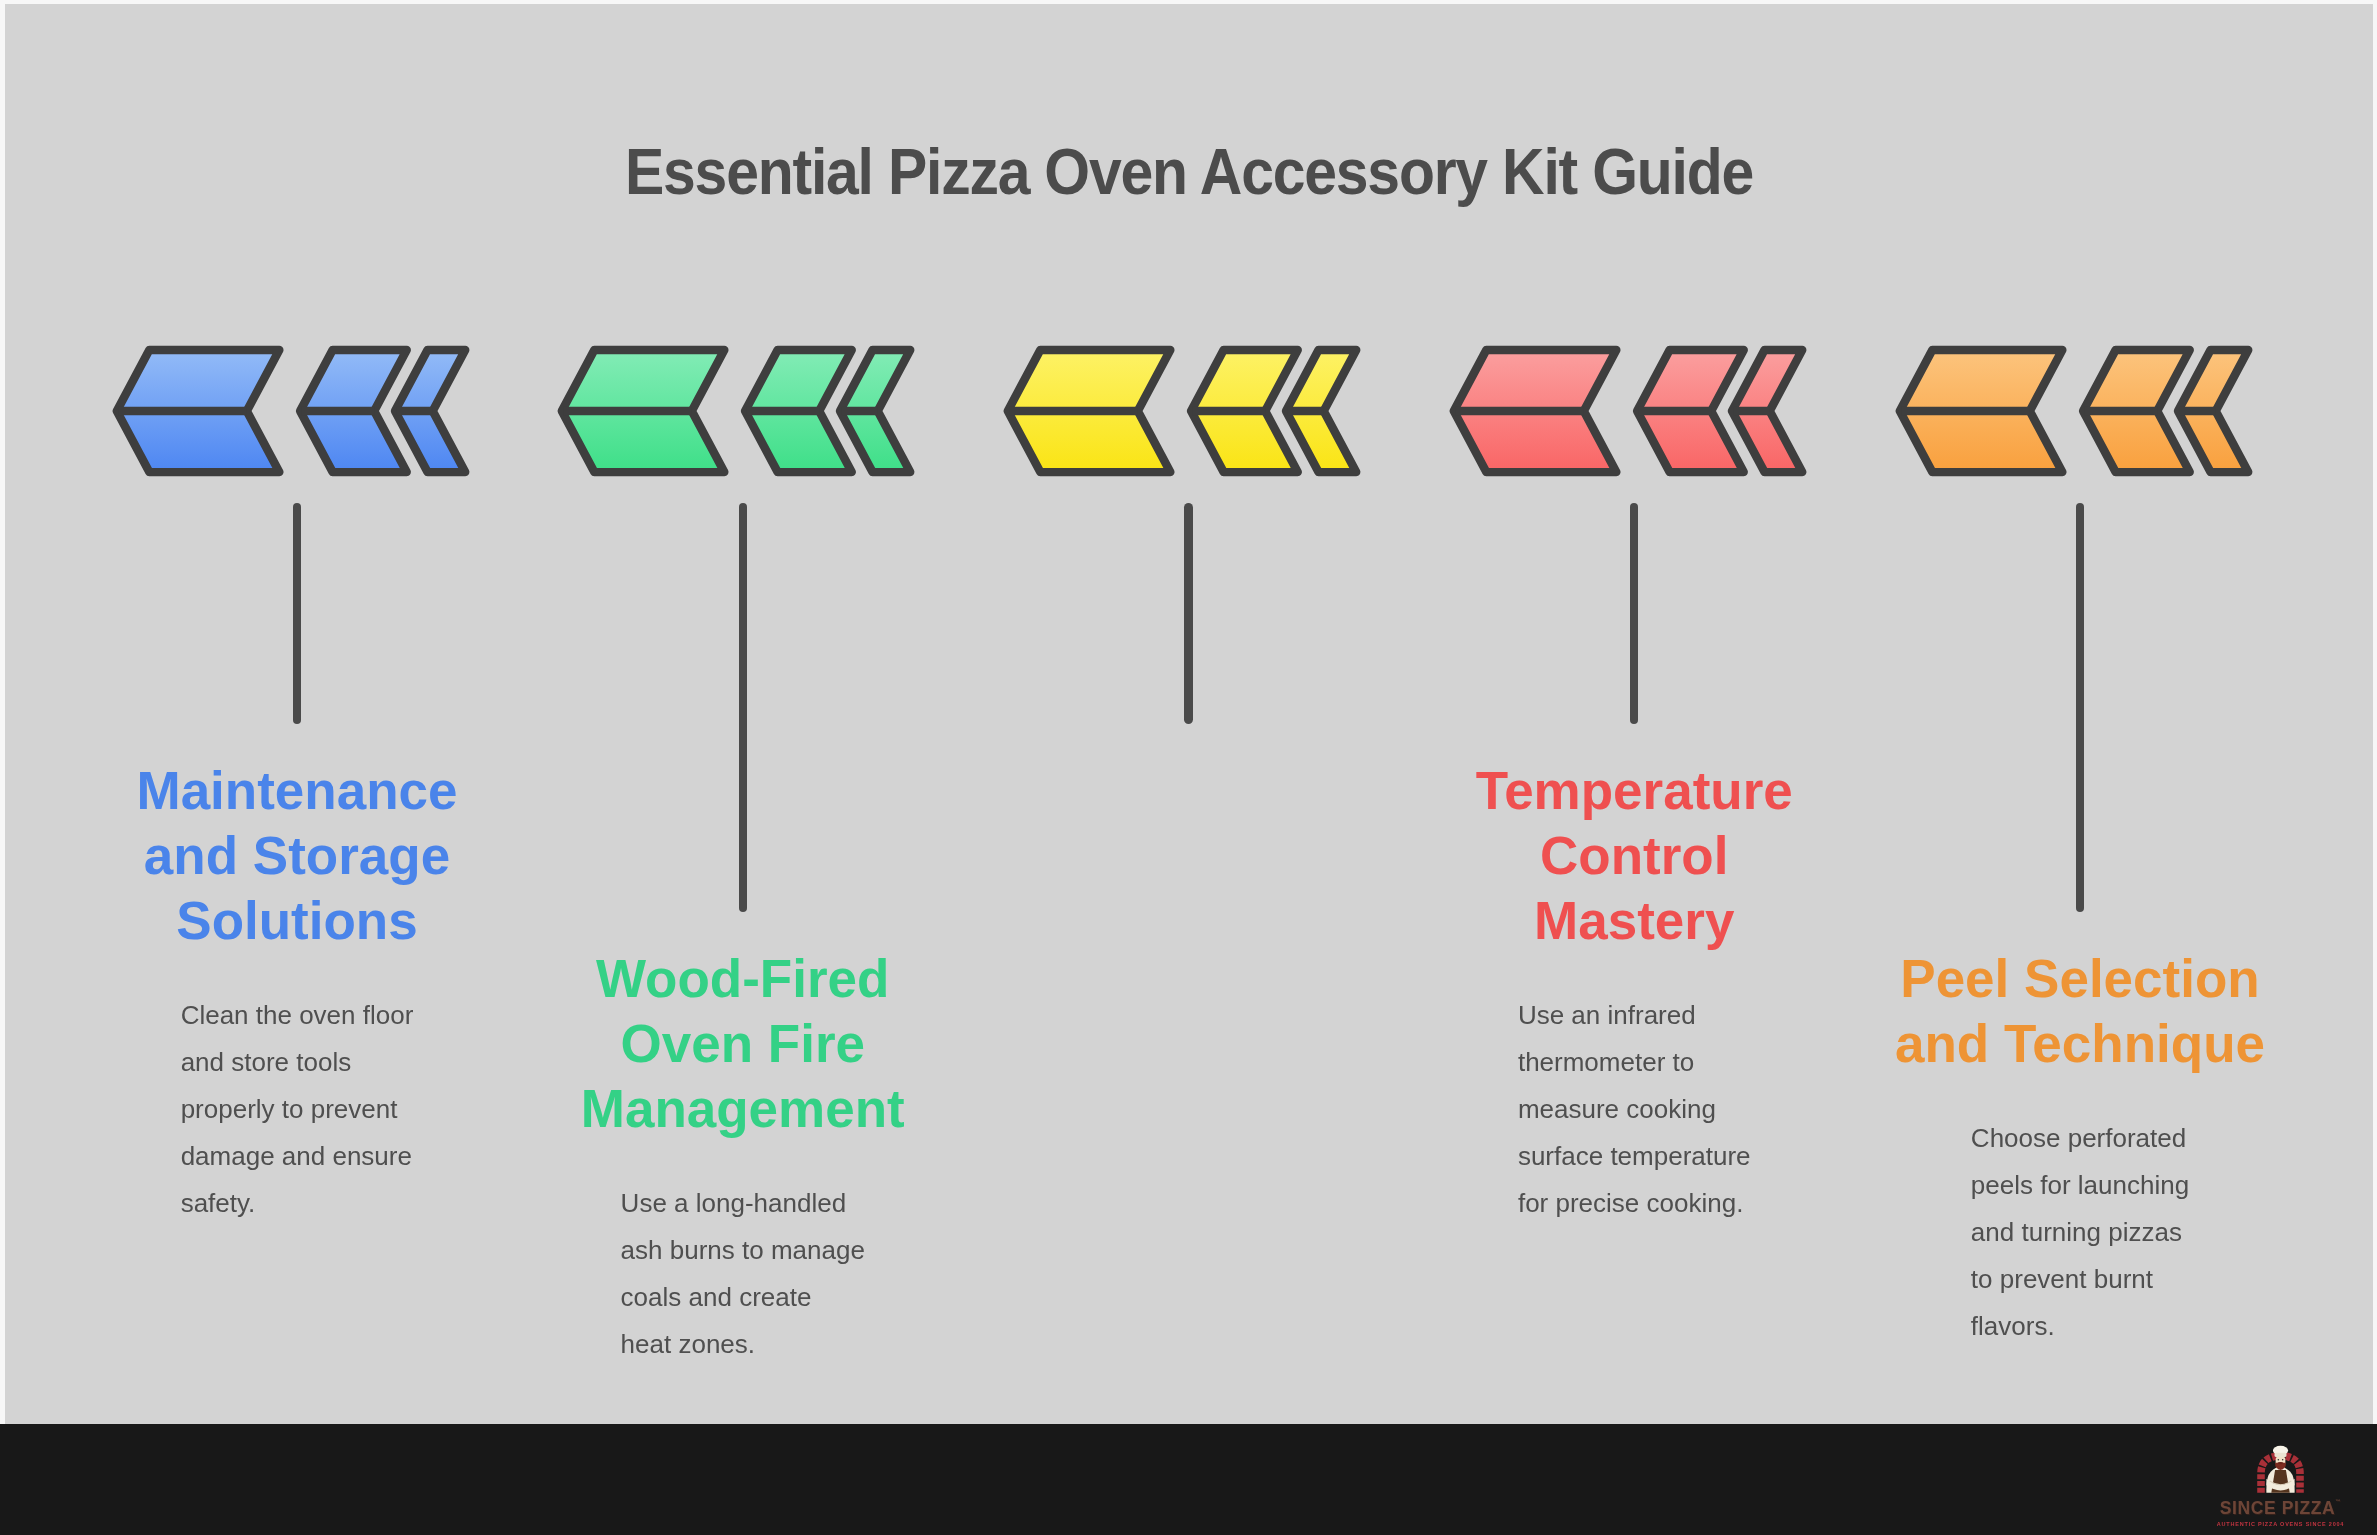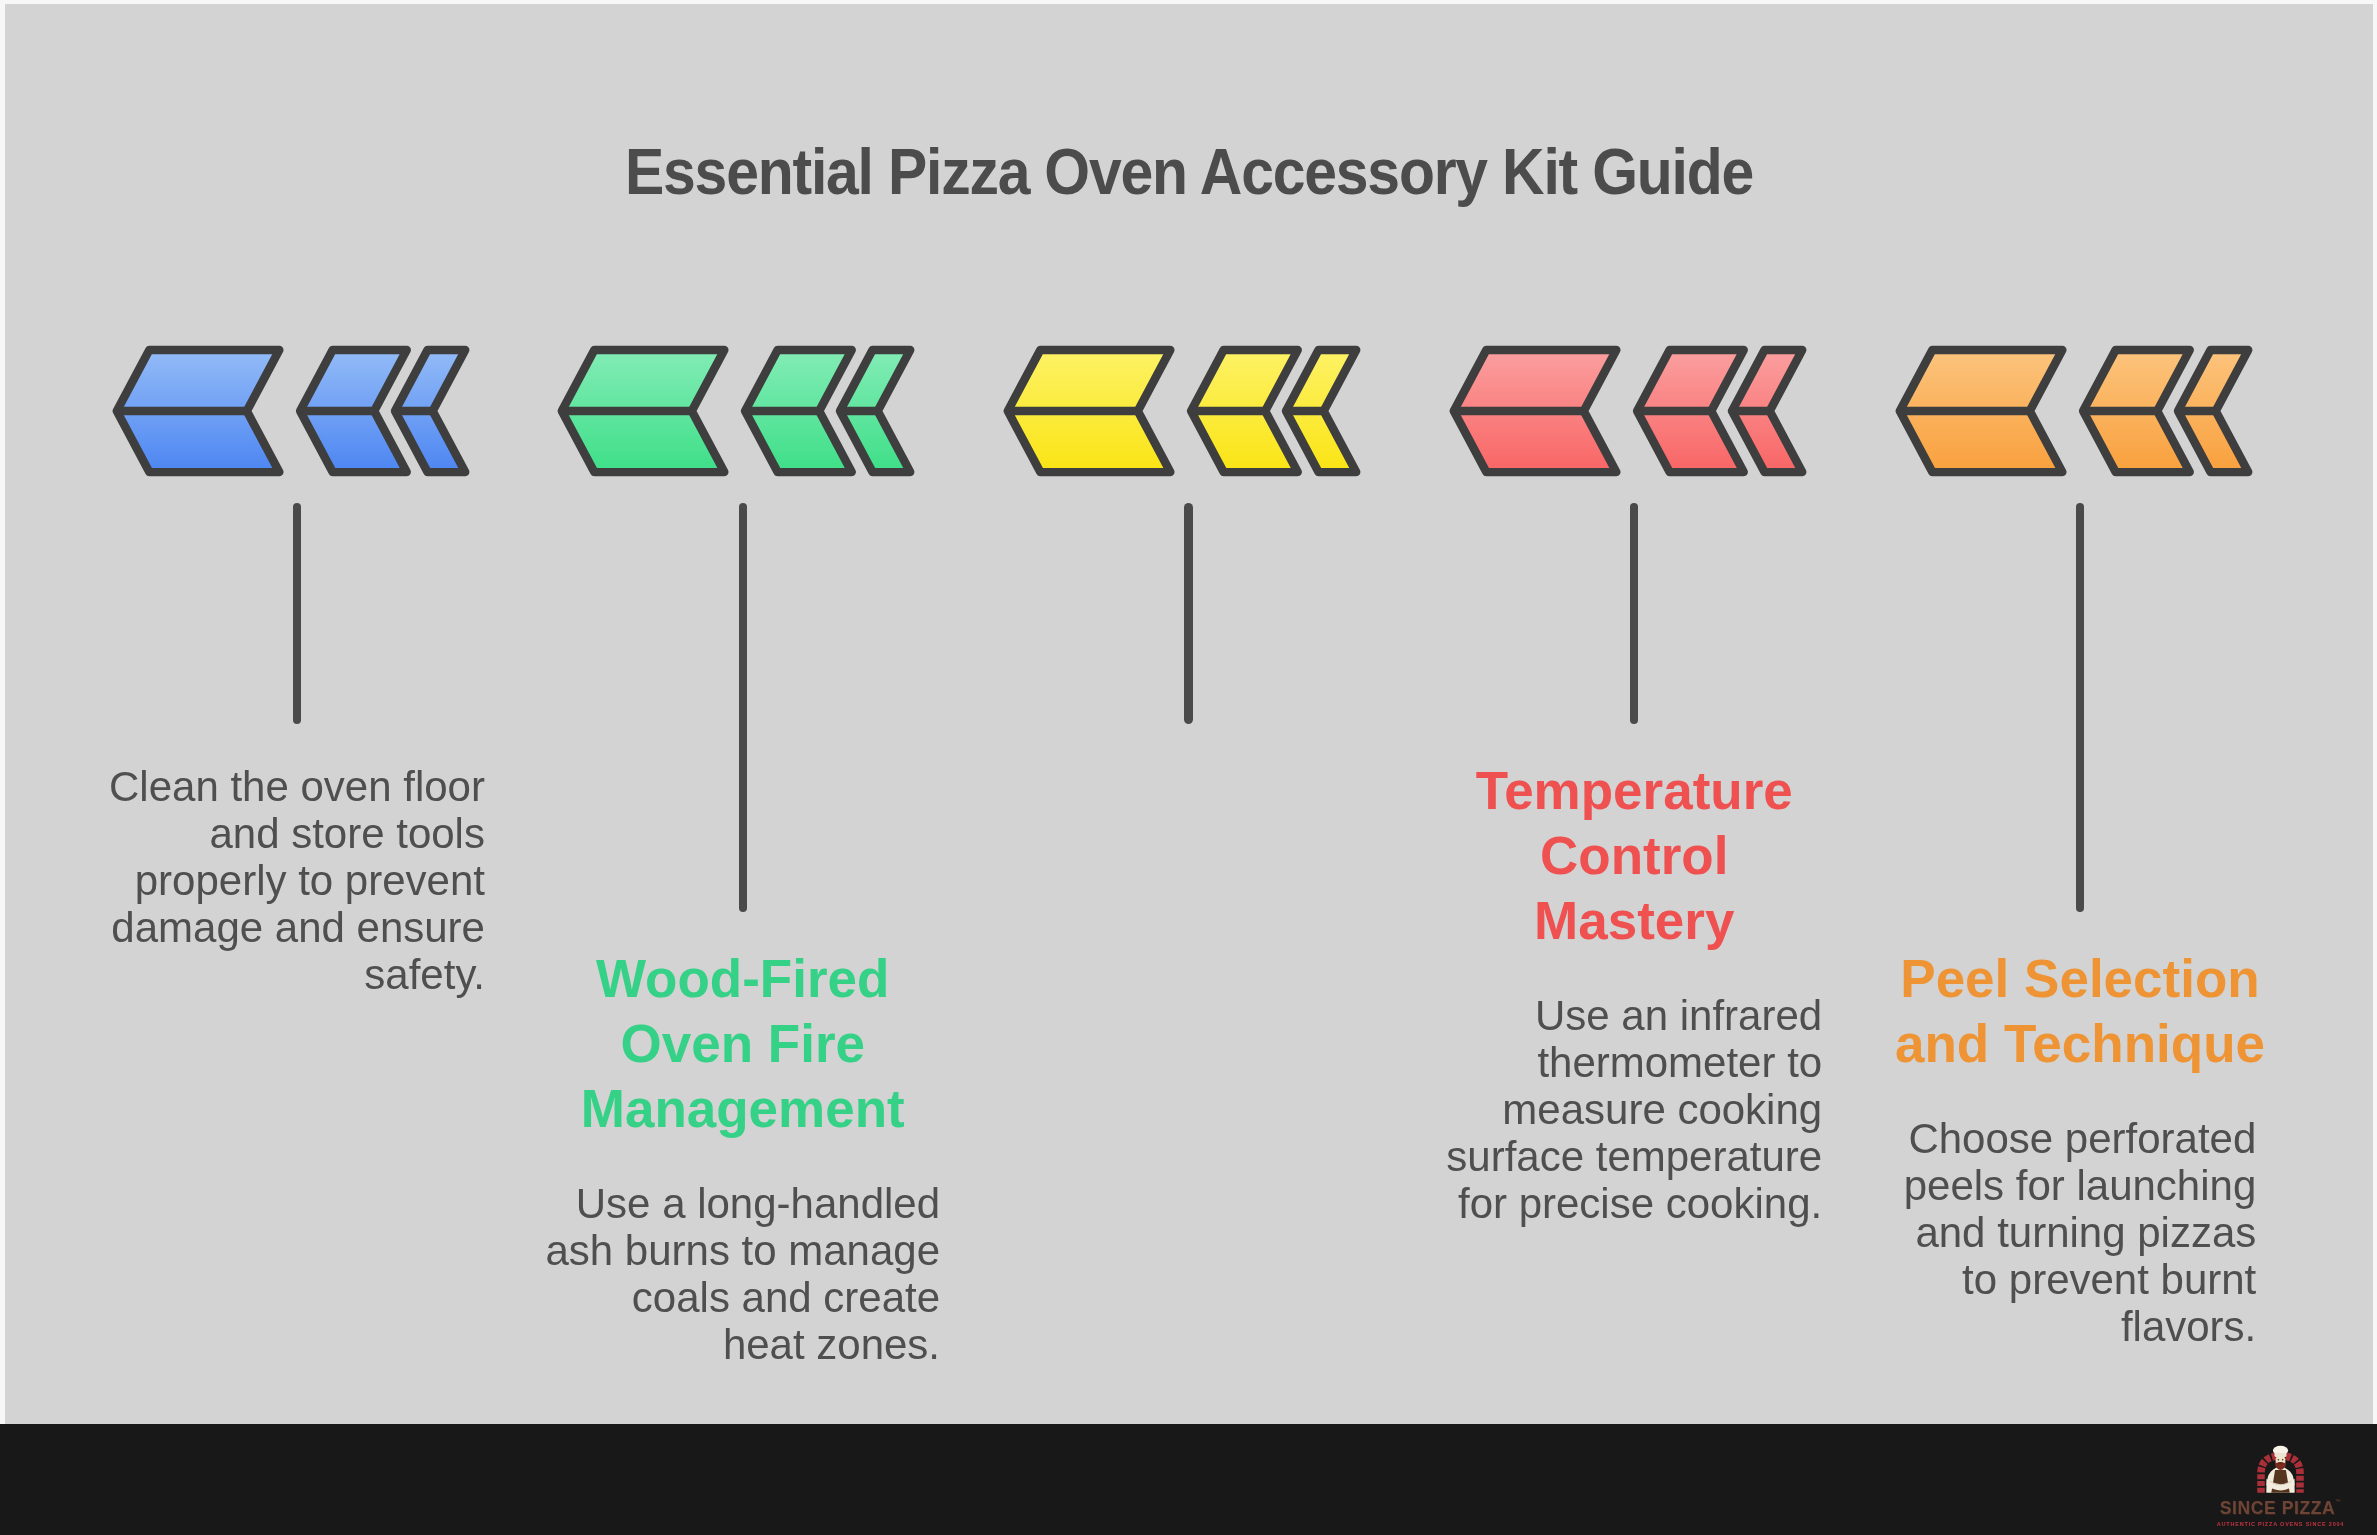--- a/index.html
+++ b/index.html
@@ -40,22 +40,22 @@
   .connector.short { height:221px; }
   .connector.tall  { height:409px; }
   .heading {
     margin-top:34px;
     font-size:53px; font-weight:bold; line-height:65px;
     text-align:center; white-space:pre-line;
     color:var(--accent,#444);
   }
   .desc {
     margin-top:39px;
-    font-size:42px; line-height:47px; color:#4f4f4f;
-    text-align:right; white-space:pre-line;
+    font-size:26px; line-height:47px; color:#4f4f4f;
+    text-align:left; white-space:pre-line;
   }
   .footer {
     position:absolute; left:0; right:0; bottom:0; height:112px;
     background:#181818;
   }
   .logo {
     position:absolute; right:22px; bottom:9px; width:149px;
     display:flex; flex-direction:column; align-items:center;
   }
   .chef-svg { width:65px; height:56px; }
@@ -114,20 +114,23 @@
 
     <h1 class="title">Essential Pizza Oven Accessory Kit Guide</h1>
 
     <div class="columns">
 
       <div class="col" style="--accent: #4a84ea;">
         <svg class="chev" viewBox="0 0 556 200">
             <use href="#chev-shape" fill="url(#grad-0)"></use>
           </svg>
         <div class="connector short"></div>
+        <h2 class="heading">Maintenance
+and Storage
+Solutions</h2>
         <p class="desc">Clean the oven floor
 and store tools
 properly to prevent
 damage and ensure
 safety.</p>
       </div>
 
       <div class="col" style="--accent: #34d186;">
         <svg class="chev" viewBox="0 0 556 200">
             <use href="#chev-shape" fill="url(#grad-1)"></use>

